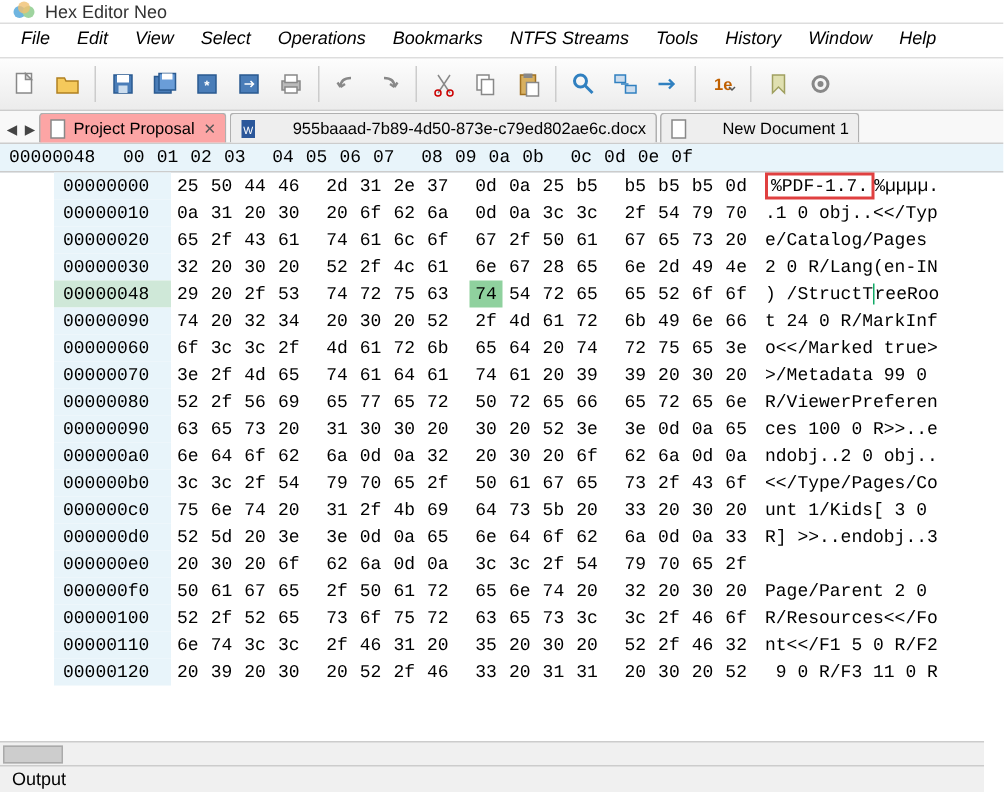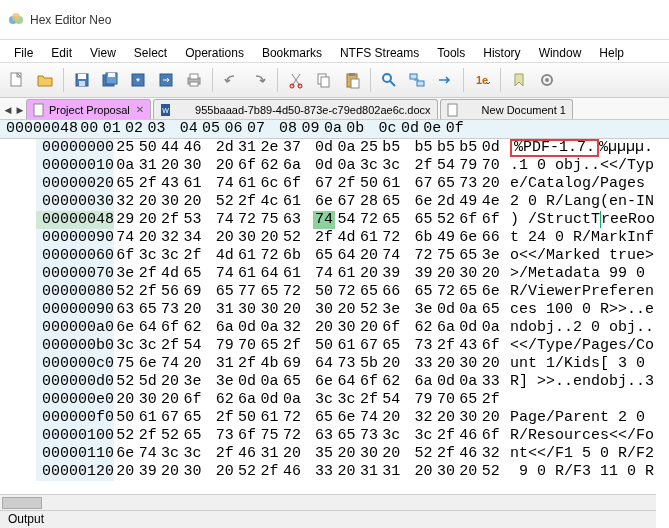--- a/index.html
+++ b/index.html
@@ -1,30 +1,30 @@
 <!DOCTYPE html>
 <html><head>
 <meta charset="utf-8">
 <style>
   * { box-sizing: border-box; margin: 0; padding: 0; }
   body { font-family: "Segoe UI", Tahoma, sans-serif; font-size: 12px; background: #fff; width: 669px; height: 528px; overflow: hidden; }
-  .titlebar { height: 40px; background: #fff; border-bottom: 1px solid #ddd; display: flex; align-items: center; padding: 0 8px; }
+  .titlebar { height: 16px; background: #fff; border-bottom: 1px solid #ddd; display: flex; align-items: center; padding: 0 8px; }
   .titlebar .logo { width: 16px; height: 16px; margin-right: 6px; }
   .titlebar .title { font-size: 12px; color: #333; }
-  .menubar { height: 22px; background: #fff; display: flex; align-items: flex-end; padding: 0 6px; gap: 2px; }
+  .menubar { height: 22px; background: #fff; display: flex; align-items: flex-start; padding: 0 6px; gap: 2px; font-style: italic; }
   .menubar .menu-item { padding: 2px 8px; font-size: 12px; color: #000; cursor: default; }
   .toolbar { height: 36px; background: linear-gradient(#fdfdfd,#ececec); border-top: 1px solid #ddd; border-bottom: 1px solid #ccc; display: flex; align-items: center; padding: 0 4px; gap: 2px; }
   .tbtn { width: 26px; height: 26px; display: flex; align-items: center; justify-content: center; border: 1px solid transparent; border-radius: 2px; }
   .sep { width: 1px; height: 24px; background: #ccc; margin: 0 3px; }
   .tabbar { height: 22px; background: #f8f8f8; border-bottom: 1px solid #ccc; display: flex; align-items: flex-end; padding-left: 2px; }
   .navarrow { width: 12px; height: 18px; display: flex; align-items: center; justify-content: center; font-size: 9px; color: #444; }
-  .tab { height: 20px; border: 1px solid #b0b0b0; border-bottom: none; background: #f0abfc; display: flex; align-items: center; padding: 0 6px; margin-right: 2px; border-radius: 3px 3px 0 0; font-size: 11px; gap: 4px; }
+  .tab { height: 20px; border: 1px solid #b0b0b0; border-bottom: none; background: #fca5a5; display: flex; align-items: center; padding: 0 6px; margin-right: 2px; border-radius: 3px 3px 0 0; font-size: 11px; gap: 4px; }
   .tab .close { color: #555; font-size: 10px; margin-left: 2px; }
   .tab.inactive { background: #eee; gap: 23px; }
-  .hex-area { font-family: Consolas, "Courier New", monospace; font-size: 15px; line-height: 18px; }
+  .hex-area { font-family: Consolas, "Courier New", monospace; font-size: 12px; line-height: 18px; }
   .hdr-row { display: flex; background: #e8f4fa; border-bottom: 1px solid #ccc; }
   .addr-col { width: 78px; padding-left: 6px; color: #000; }
   .hex-col { width: 388px; display: flex; }
   .hex-cell { width: 23px; text-align: center; }
   .gap { width: 10px; }
   .ascii-col { flex: 1; padding-left: 8px; white-space: pre; }
   .row { display: flex; padding-left: 36px; }
   .row .addr-col { background: #e8f4fa; }
   .row .hex-col, .row .ascii-col { color: #000; justify-content: center; }
   .row.r48 .addr-col { background: #cfe8d8; }

